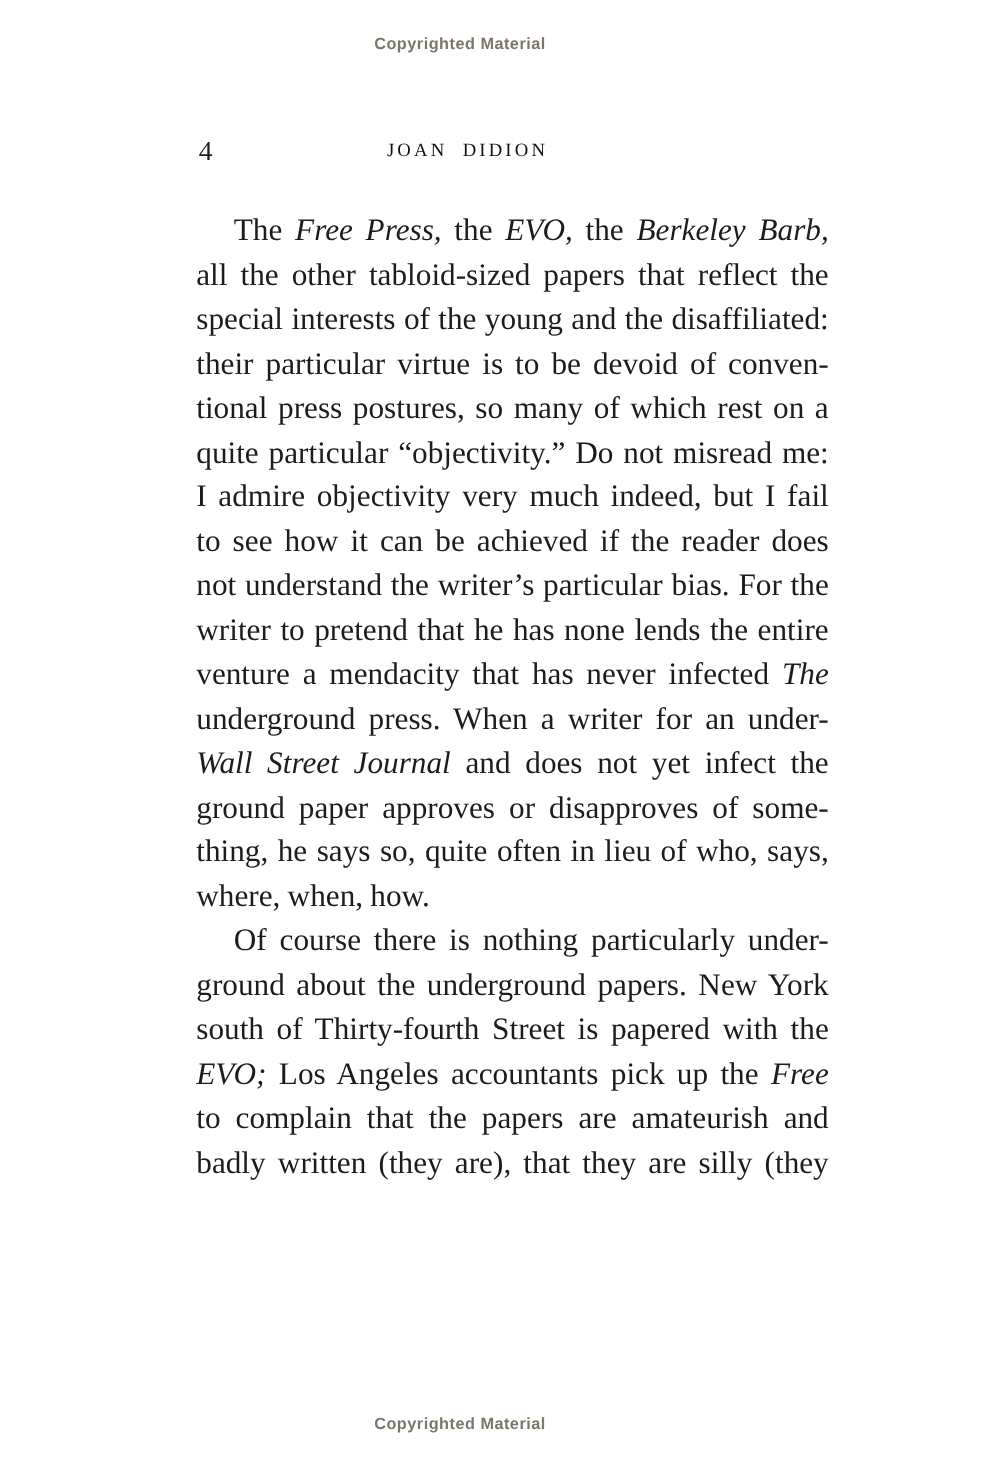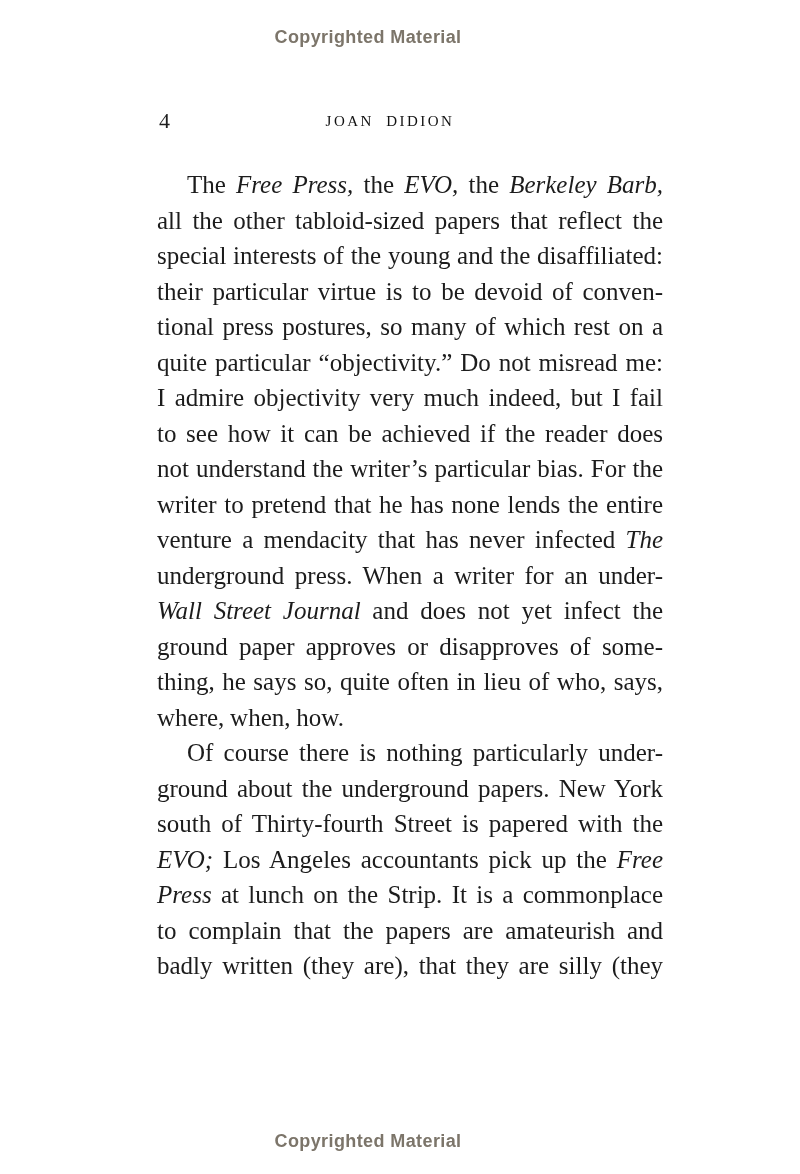--- a/index.html
+++ b/index.html
@@ -9,35 +9,35 @@
     position: relative;
     font-family: "Liberation Serif", "DejaVu Serif", serif;
     overflow: hidden;
   }
   .banner {
     position: absolute;
     left: 0; width: 736px;
     text-align: center;
     font-family: "Liberation Sans", "DejaVu Sans", sans-serif;
     font-weight: bold;
-    font-size: 18px;
+    font-size: 13px;
     letter-spacing: 0.4px;
     color: #7c756a;
   }
   #banner-top { top: 27px; }
   #banner-bottom { top: 1131px; }
   #page-number {
     position: absolute;
     left: 159px; top: 108px;
     font-size: 22px;
     color: #1e1e1e;
   }
   #running-title {
     position: absolute;
-    left: 128px; top: 113px; width: 524px;
+    left: 112px; top: 113px; width: 524px;
     text-align: center;
     font-size: 15px;
     letter-spacing: 2.5px;
     word-spacing: 6px;
     color: #111111;
   }
   #body-text {
     position: absolute;
     left: 157px; top: 167px;
     width: 506px;
@@ -78,18 +78,17 @@
     <div class="line just"><span>venture a mendacity that has never infected </span><span class="it">The</span></div>
     <div class="line just"><span>underground press. When a writer for an under-</span></div>
     <div class="line just"><span class="it">Wall Street Journal</span><span> and does not yet infect the</span></div>
     <div class="line just"><span>ground paper approves or disapproves of some-</span></div>
     <div class="line just"><span>thing, he says so, quite often in lieu of who, says,</span></div>
     <div class="line"><span>where, when, how.</span></div>
     <div class="line indent just"><span>Of course there is nothing particularly under-</span></div>
     <div class="line just"><span>ground about the underground papers. New York</span></div>
     <div class="line just"><span>south of Thirty-fourth Street is papered with the</span></div>
     <div class="line just"><span class="it">EVO;</span><span> Los Angeles accountants pick up the </span><span class="it">Free</span></div>
-    <div class="line just"><span class="it">Press</span><span> at lunch on the Strip. It is a commonplace</span></div>
     <div class="line just"><span>to complain that the papers are amateurish and</span></div>
     <div class="line just"><span>badly written (they are), that they are silly (they</span></div>
   </div>
 
 <div id="banner-bottom" class="banner">Copyrighted Material</div>
 
 </body></html>

